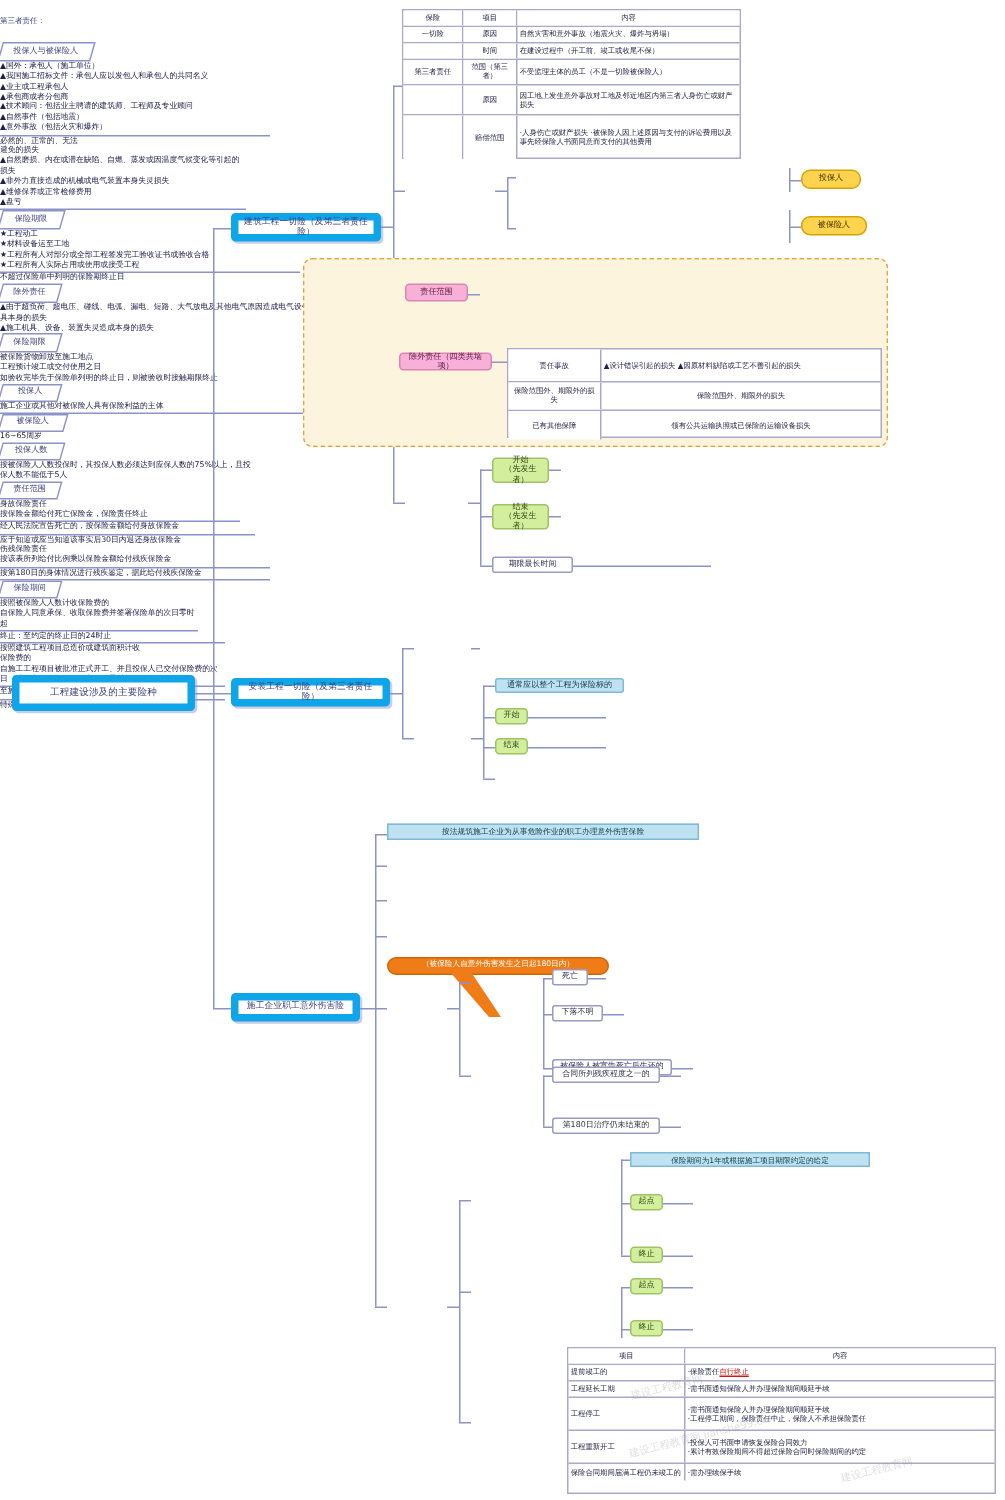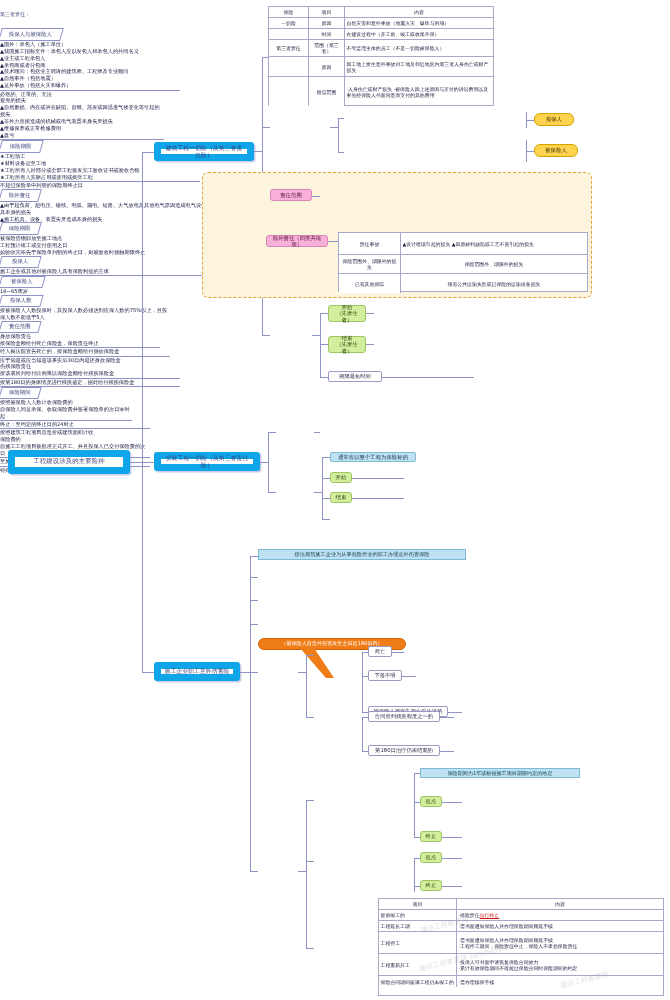--- a/index.html
+++ b/index.html
@@ -8,21 +8,21 @@
   body {
     width:670px; height:1000px; position:relative;
     background:#ffffff;
     font-family:"DejaVu Sans","Liberation Sans",sans-serif;
     font-size:5.4px; color:#2b2b4a; overflow:hidden;
   }
   .node { position:absolute; }
 
   
   .rect {
-    border:7px solid #0ea5e9; background:#ffffff;
+    border:5px solid #0ea5e9; background:#ffffff;
     color:#3a3f7a; text-align:center;
     display:flex; align-items:center; justify-content:center;
     border-radius:3px; box-shadow:1.5px 1.5px 0 rgba(140,145,200,.45);
     padding:1px 3px; line-height:1.15; letter-spacing:.1px;
   }
   .rect.root { font-size:6.4px; }
   .rect.lvl1 { font-size:5.8px; }
 
   
   .para {

